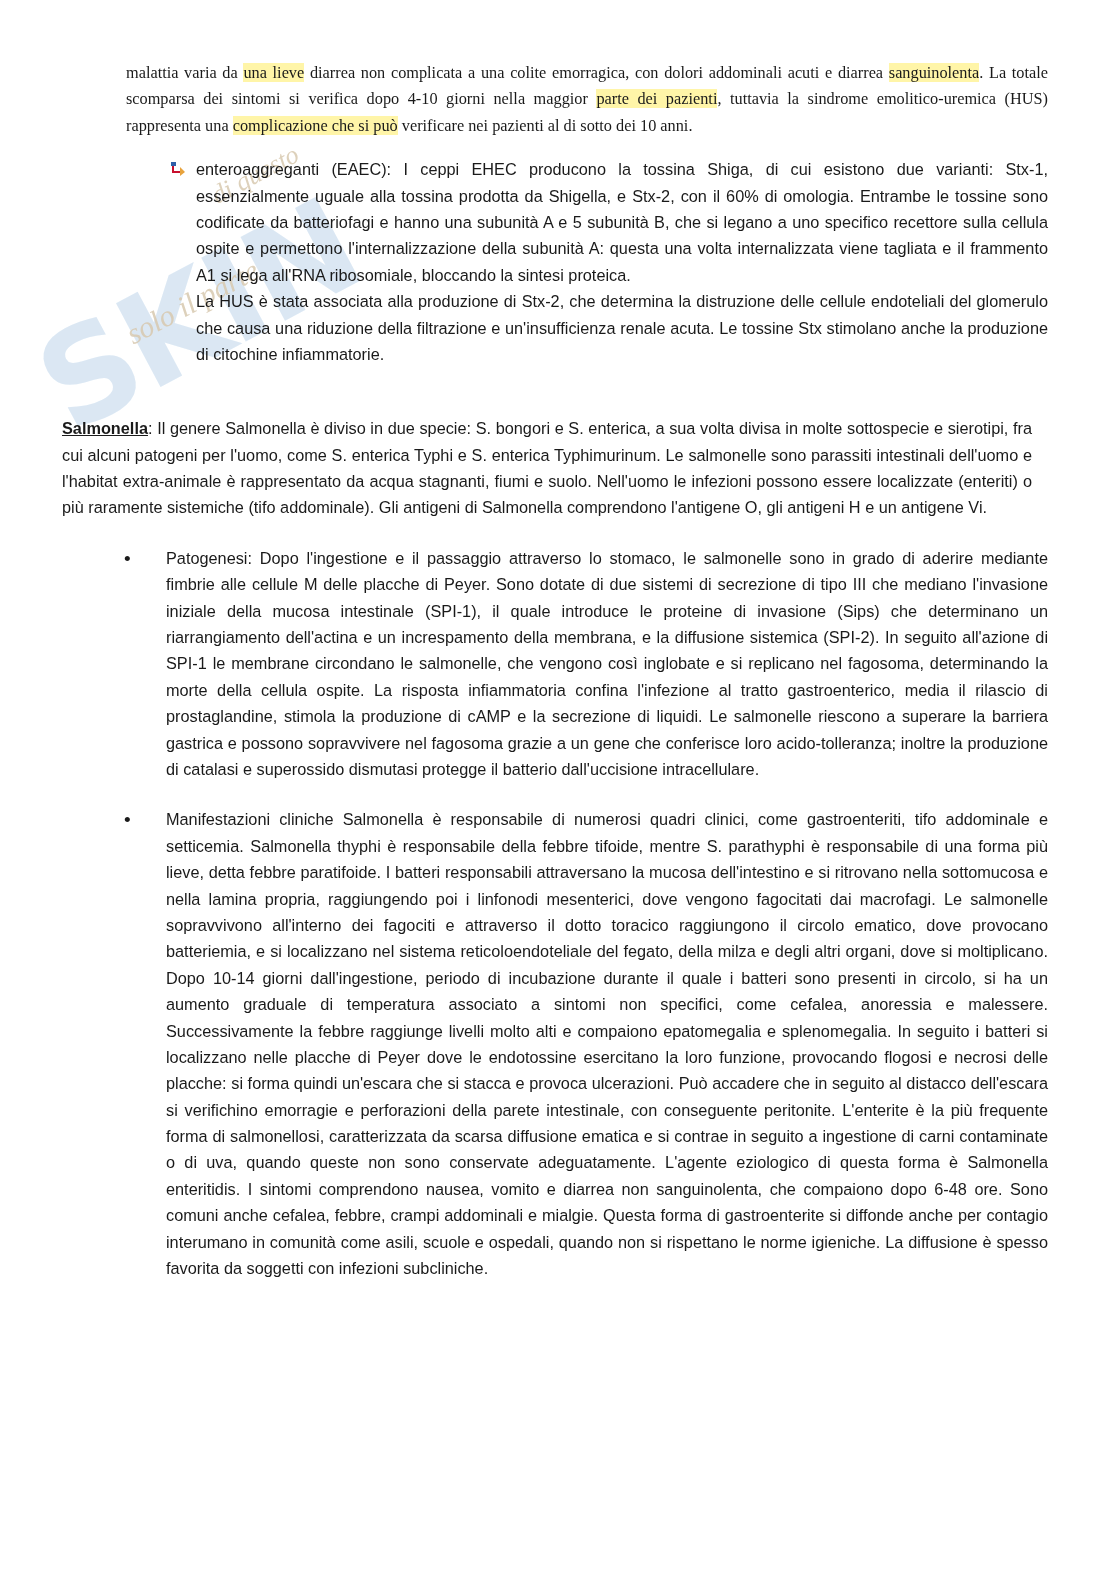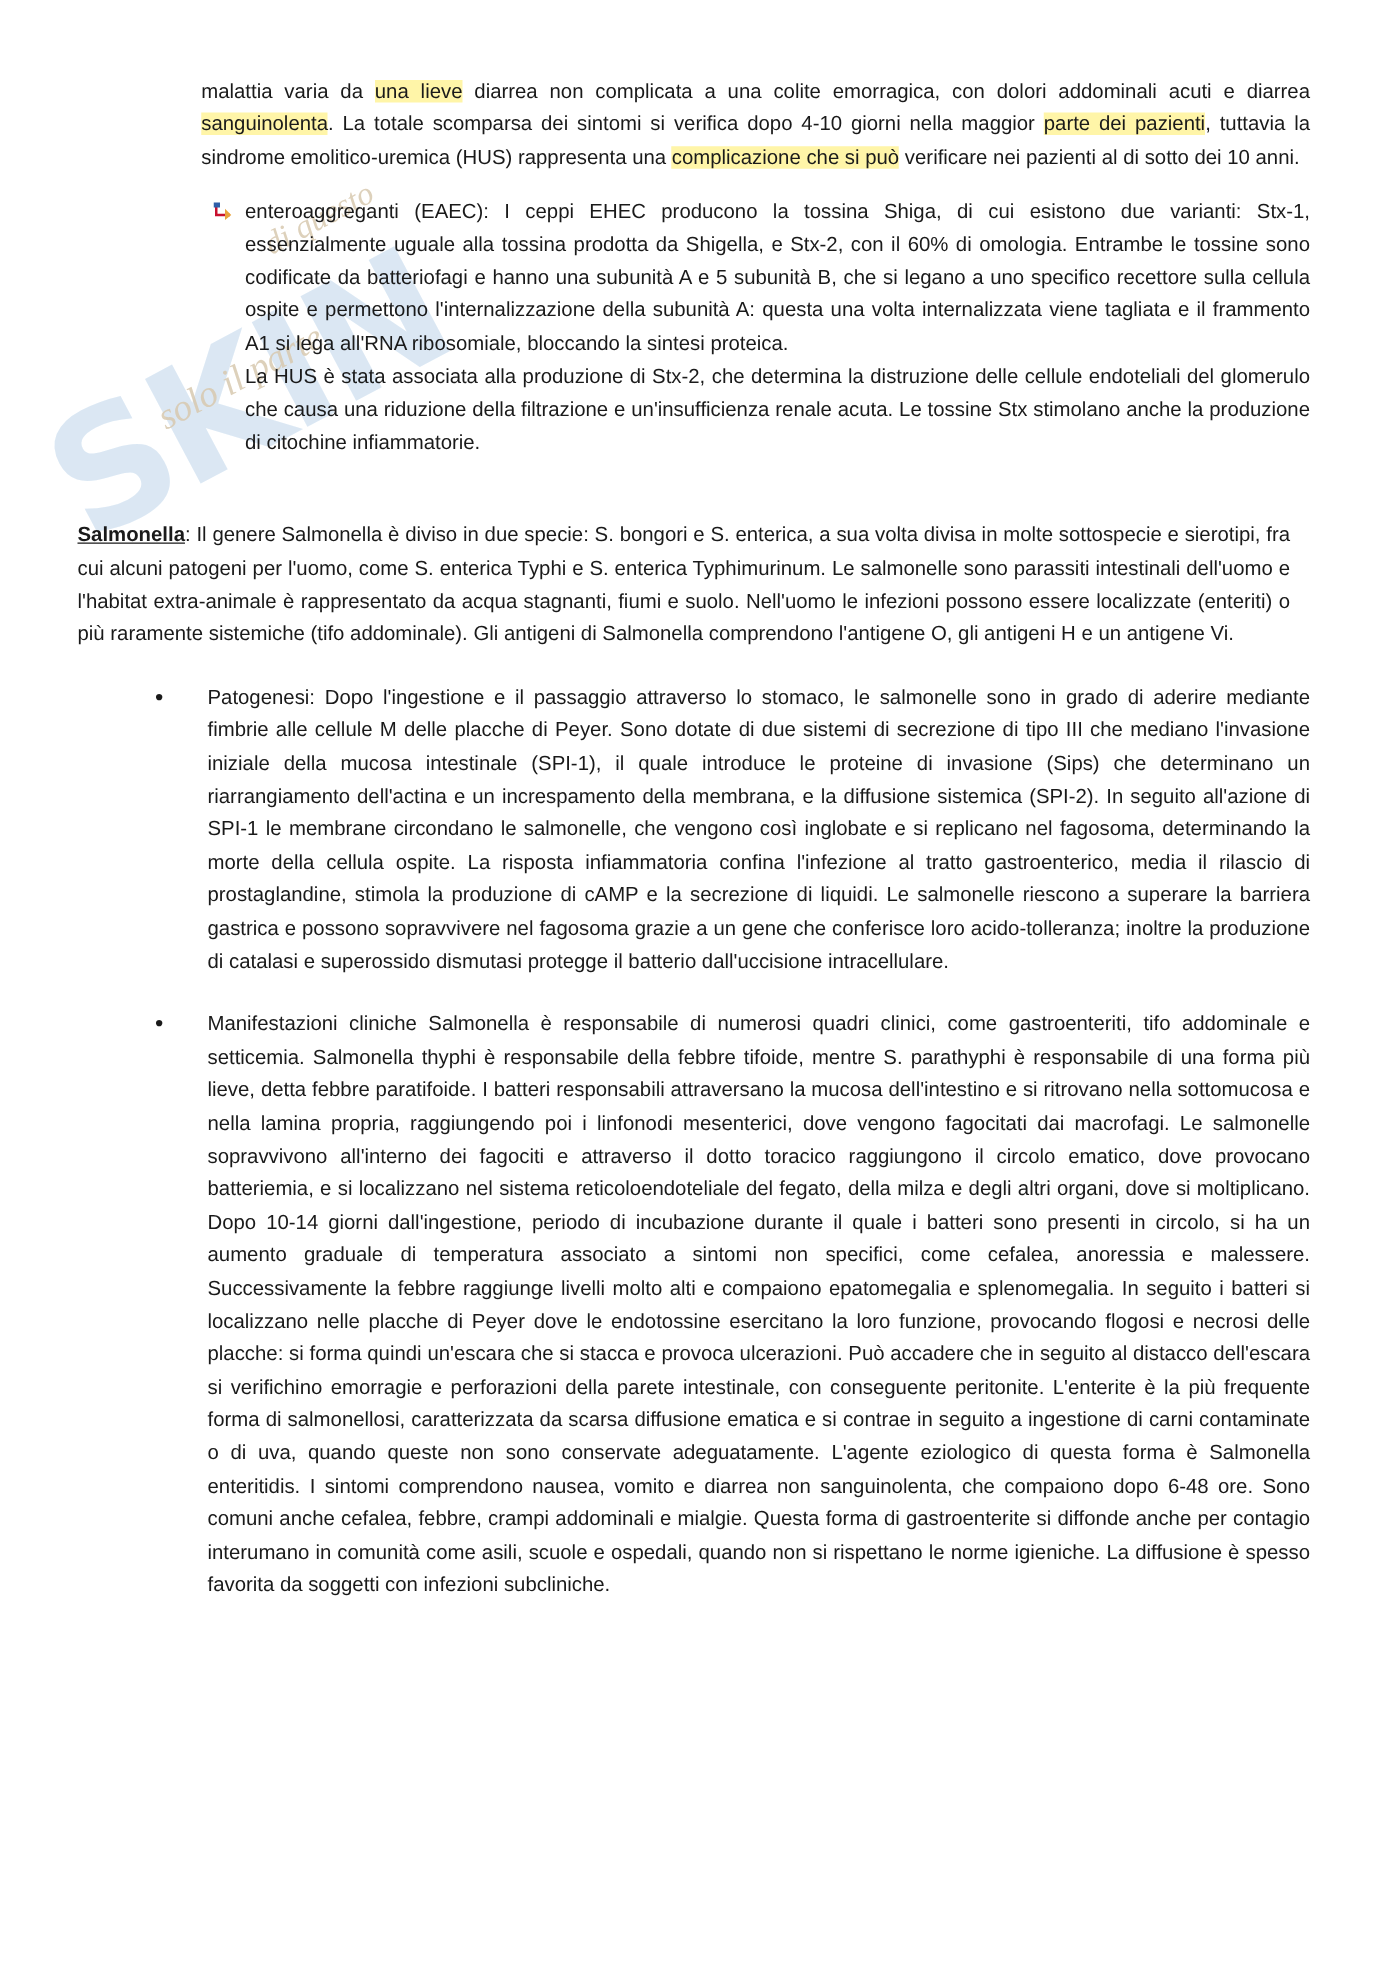--- a/index.html
+++ b/index.html
@@ -79,22 +79,23 @@
   }
 
   p, li {
     font-size: 16.3px;
     line-height: 1.62;
     text-align: justify;
     margin: 0;
   }
 
   .para-top {
-    margin-left: 99px;
+    margin-left: 64px;
     margin-right: 8px;
+    font-family: Liberation Serif, serif;
   }
 
   .hl {
     background: #fff5a8;
   }
 
   .bullet-row {
     display: flex;
     margin-left: 108px;
     margin-right: 8px;

